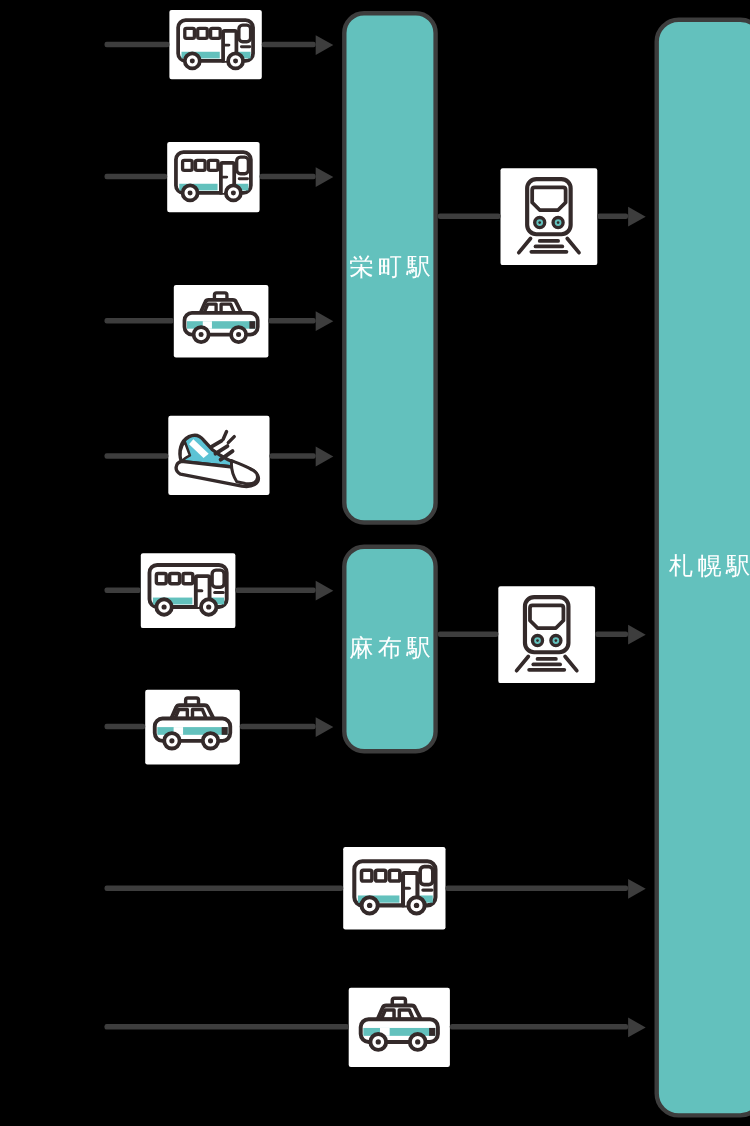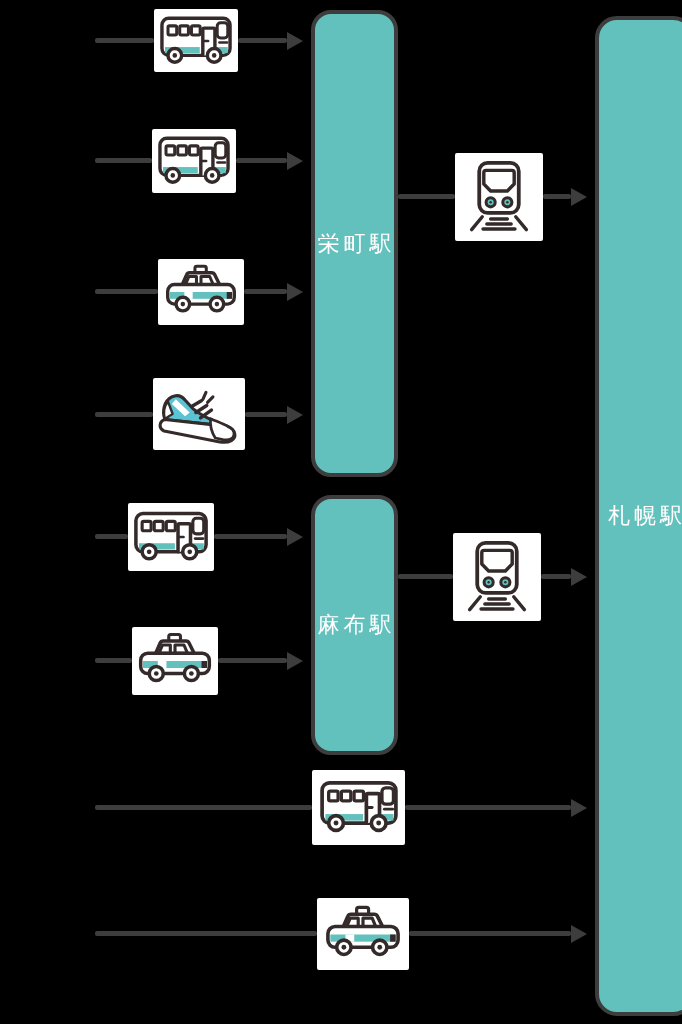--- a/index.html
+++ b/index.html
@@ -100,21 +100,21 @@
   </defs>
 </svg>
 
 <div id="canvas">
 
 
   <div class="station" style="left:311px;top:10px;width:87px;height:467px;border-radius:20px;">
     <div class="slabel">栄町駅</div>
   </div>
 
-  <div class="station" style="left:311px;top:495px;width:87px;height:260px;border-radius:20px;">
+  <div class="station" style="left:311px;top:495px;width:87px;height:190px;border-radius:20px;">
     <div class="slabel">麻布駅</div>
   </div>
 
   <div class="station" style="left:595px;top:16px;width:100px;height:1000px;border-radius:22px;">
     <div class="slabel">札幌駅</div>
   </div>
 
   <div class="card" style="left:154px;top:9px;width:84px;height:63px;">
     <svg class="icon" width="76" height="56">
         <use href="#sym-bus" xlink:href="#sym-bus"></use>

